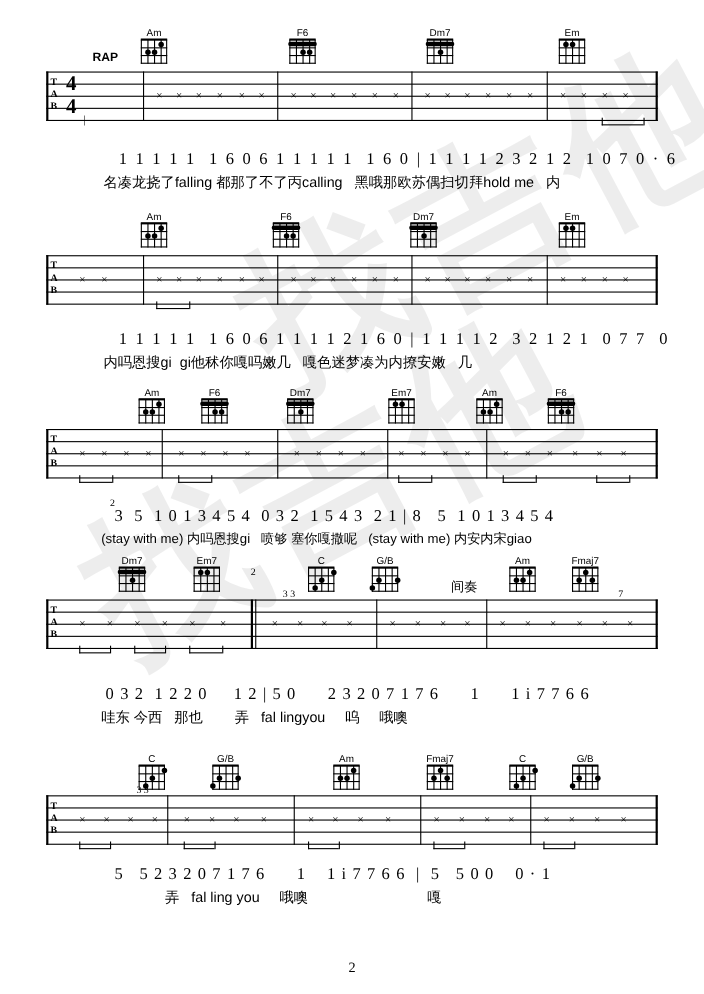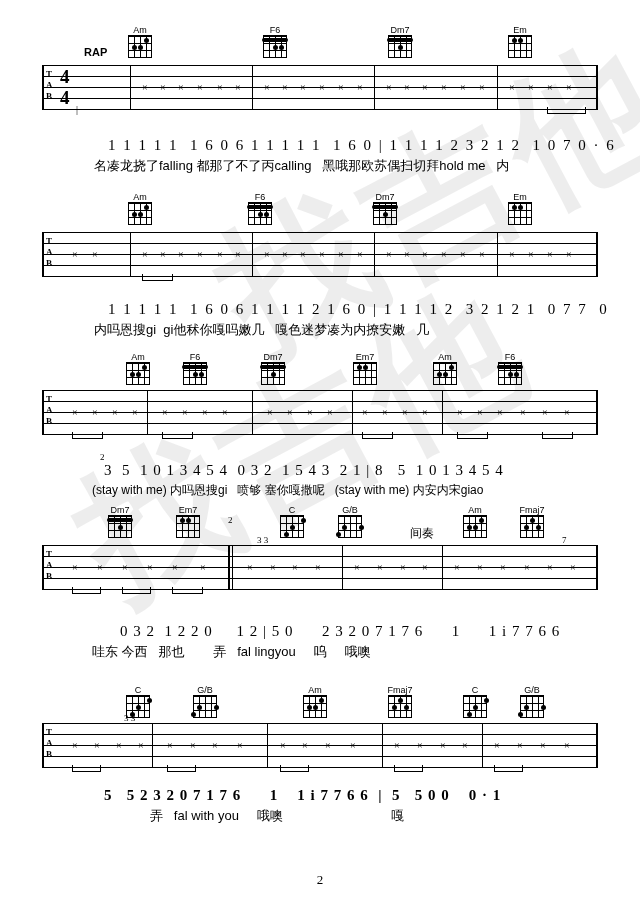--- a/index.html
+++ b/index.html
@@ -605,21 +605,21 @@
       <div class="hline" style="left:130px;top:48px;width:30px;"></div>
       <div class="stem" style="left:30px;top:42px;height:7px;"></div>
         <div class="stem" style="left:58px;top:42px;height:7px;"></div>
       <div class="stem" style="left:80px;top:42px;height:7px;"></div>
         <div class="stem" style="left:108px;top:42px;height:7px;"></div>
       <div class="stem" style="left:130px;top:42px;height:7px;"></div>
         <div class="stem" style="left:160px;top:42px;height:7px;"></div>
     </div>
 
     <div class="smalllabel" style="left:228px;top:20px;">2</div>
-    <div class="numrow" style="left:120px;top:128px;letter-spacing:1px;">0 3 2  1 2 2 0     1 2 | 5 0      2 3 2 0 7 1 7 6      1      1 i 7 7 6 6</div>
+    <div class="numrow" style="left:96px;top:128px;letter-spacing:1px;">0 3 2  1 2 2 0     1 2 | 5 0      2 3 2 0 7 1 7 6      1      1 i 7 7 6 6</div>
     <div class="lyricrow" style="left:92px;top:148px;">哇东 今西   那也        弄   fal lingyou     呜     哦噢</div>
   </div>
 
   <div class="system" style="top:665px;">
     <div class="chord" style="left:118px;top:20px;">
       <div class="nm">C</div>
       <div class="grid">
         <div class="h nut" style="top:-1px"></div>
           <div class="h" style="top:7px"></div>
           <div class="h" style="top:14px"></div>
@@ -768,18 +768,18 @@
       <div class="stem" style="left:125px;top:42px;height:7px;"></div>
         <div class="stem" style="left:153px;top:42px;height:7px;"></div>
       <div class="stem" style="left:238px;top:42px;height:7px;"></div>
         <div class="stem" style="left:266px;top:42px;height:7px;"></div>
       <div class="stem" style="left:352px;top:42px;height:7px;"></div>
         <div class="stem" style="left:380px;top:42px;height:7px;"></div>
       <div class="stem" style="left:452px;top:42px;height:7px;"></div>
         <div class="stem" style="left:480px;top:42px;height:7px;"></div>
     </div>
 
-    <div class="numrow" style="left:104px;top:122px;letter-spacing:1px;font-weight:bold;">5   5 2 3 2 0 7 1 7 6      1    1 i 7 7 6 6  |  5   5 0 0    0 · 1</div>
-    <div class="lyricrow" style="left:150px;top:142px;">弄   fal with you     哦噢                              嘎</div>
+    <div class="numrow" style="left:104px;top:122px;letter-spacing:1px;">5   5 2 3 2 0 7 1 7 6      1    1 i 7 7 6 6  |  5   5 0 0    0 · 1</div>
+    <div class="lyricrow" style="left:150px;top:142px;">弄   fal ling you     哦噢                              嘎</div>
   </div>
 
   <div class="pagenum">2</div>
 </div>
 
 </body></html>

